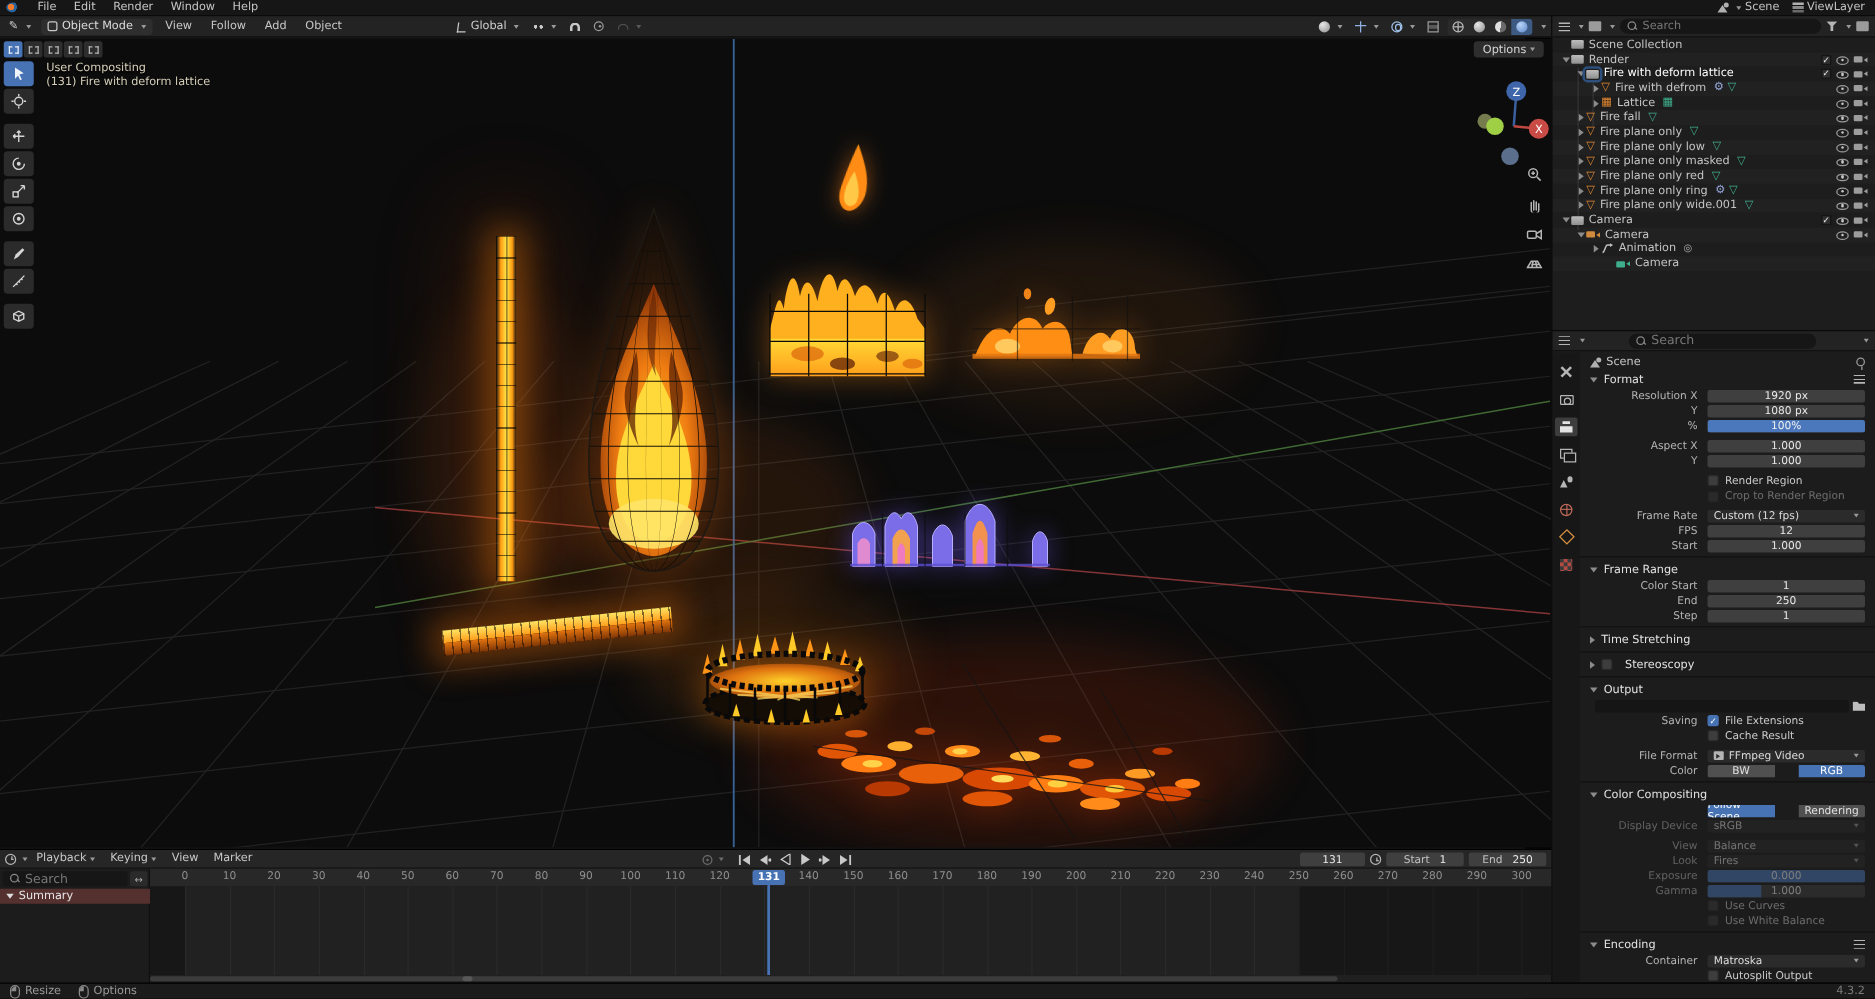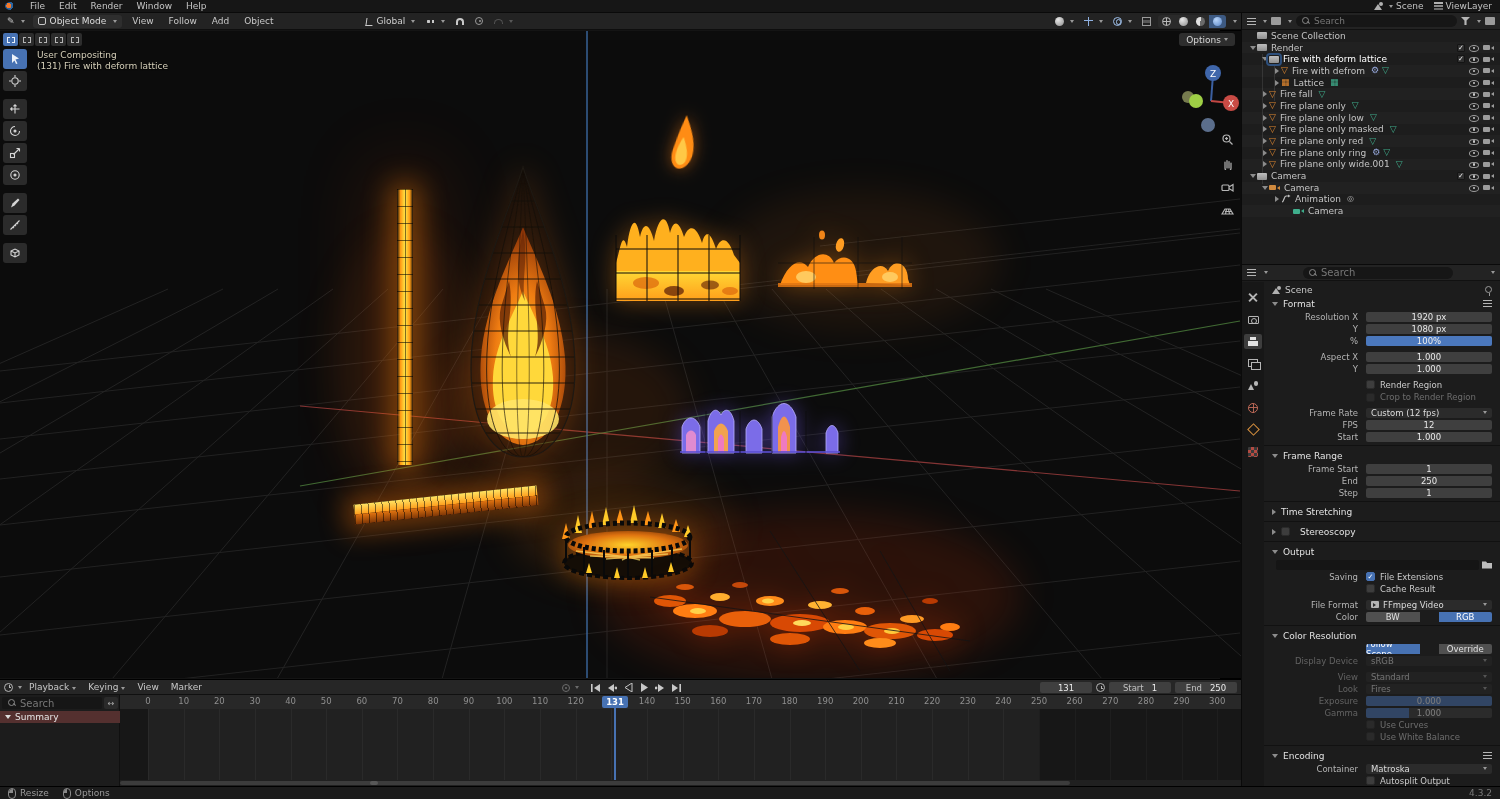--- a/index.html
+++ b/index.html
@@ -995,21 +995,21 @@
             <div class="vf">1.000</div>
           </div>
         </div>
       <div class="psep"></div>
 
       <div class="phead">
           <span class="tri-d"></span>
           <span>Frame Range</span>
         </div>
       <div class="prow">
-          <span class="plab">Frame Start</span>
+          <span class="plab">Color Start</span>
           <div class="pfield">
             <div class="vf">1</div>
           </div>
         </div>
       <div class="prow">
           <span class="plab">End</span>
           <div class="pfield">
             <div class="vf">250</div>
           </div>
         </div>
@@ -1073,46 +1073,46 @@
             <div class="seg2">
               <span class="seg off">BW</span>
               <span class="seg on">RGB</span>
             </div>
           </div>
         </div>
       <div class="psep"></div>
 
       <div class="phead">
           <span class="tri-d"></span>
-          <span>Color Resolution</span>
+          <span>Color Compositing</span>
         </div>
       <div class="prow">
           <span class="plab"></span>
           <div class="pfield">
             <div class="seg2">
               <span class="seg on">Follow Scene</span>
-              <span class="seg off">Override</span>
+              <span class="seg off">Rendering</span>
             </div>
           </div>
         </div>
       <div class="prow dim">
           <span class="plab">Display Device</span>
           <div class="pfield">
             <div class="dd">
               <span>sRGB</span>
               <span class="car sm"></span>
             </div>
           </div>
         </div>
       <div style="height:3px"></div>
       <div class="prow dim">
           <span class="plab">View</span>
           <div class="pfield">
             <div class="dd">
-              <span>Standard</span>
+              <span>Balance</span>
               <span class="car sm"></span>
             </div>
           </div>
         </div>
       <div class="prow dim">
           <span class="plab">Look</span>
           <div class="pfield">
             <div class="dd">
               <span>Fires</span>
               <span class="car sm"></span>

